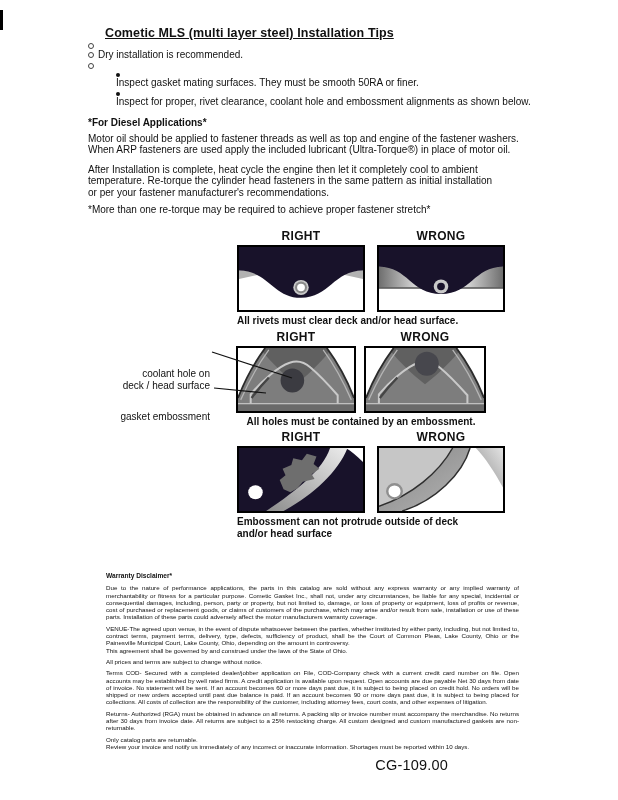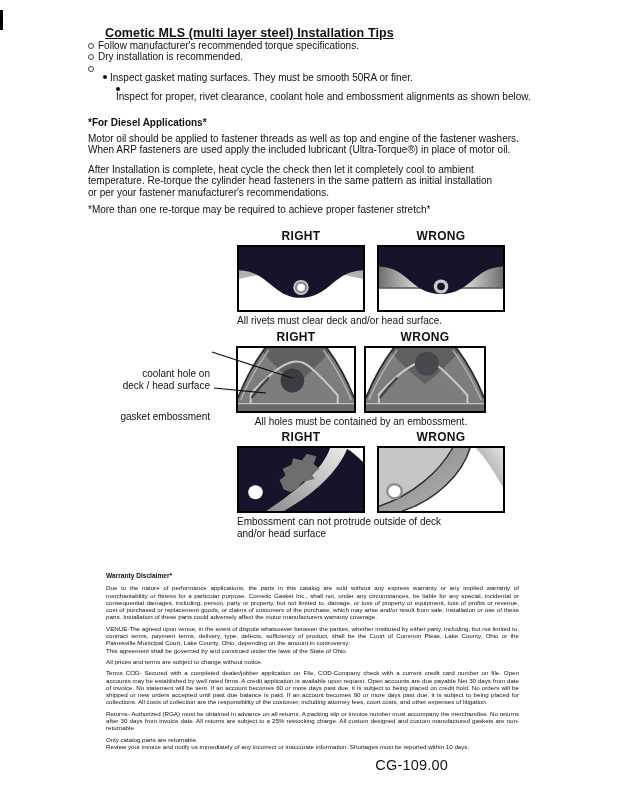--- a/index.html
+++ b/index.html
@@ -11,61 +11,60 @@
   .pre{white-space:pre-line;}
   .bullet-row{display:flex;align-items:flex-start;line-height:11.4px;}
   .bullet-dot-open{width:4px;height:4px;border:1px solid #444;border-radius:50%;
        margin:3px 4px 0 0;flex:0 0 auto;}
   .bullet-dot-fill{width:4px;height:4px;background:#111;border-radius:50%;
        margin:3.5px 3px 0 0;flex:0 0 auto;}
   .h2{font-size:10px;font-weight:bold;}
   .fig-label{font-size:12px;font-weight:600;text-align:center;letter-spacing:.3px;}
   .fig-box{box-sizing:border-box;border:2px solid #000;background:#fff;overflow:hidden;}
   .fig-box svg{display:block;width:100%;height:100%;}
-  .caption{font-size:10px;font-weight:normal;line-height:12px;}
+  .caption{font-size:10px;font-weight:bold;line-height:12px;}
   .annot{font-size:10px;line-height:12px;text-align:right;margin-top:28px;}
   .warranty{font-size:6.2px;line-height:7.3px;text-align:justify;}
   .warranty p{margin:0 0 4px 0;}
   .warranty .whead{font-weight:bold;font-size:6.6px;margin-bottom:5px;text-align:left;}
   .footer-code{font-size:14.5px;letter-spacing:.2px;}
   .edge-mark{background:#000;}
 </style>
 </head>
 <body>
 
 <div class="abs edge-mark" style="left:0;top:10px;width:3px;height:20px;"></div>
 
 <div class="abs title" style="left:105px;top:26px;">Cometic MLS (multi layer steel) Installation Tips</div>
 
 <div class="abs body-text" style="left:88px;top:40px;width:445px;">
   <div class="bullet-row">
     <span class="bullet-dot-open"></span>
-    <span>Follow manufacturer's recommended torque specifications.</span>
   </div>
   <div class="bullet-row">
     <span class="bullet-dot-open"></span>
     <span>Dry installation is recommended.</span>
   </div>
   <div class="bullet-row">
     <span class="bullet-dot-open"></span>
   </div>
-  <div class="bullet-row" style="margin-left:15px;">
+  <div class="bullet-row" style="margin-left:28px;flex-direction:column;">
     <span class="bullet-dot-fill"></span>
     <span>Inspect gasket mating surfaces.  They must be smooth 50RA or finer.</span>
   </div>
   <div class="bullet-row" style="margin-left:28px;flex-direction:column;">
     <span class="bullet-dot-fill"></span>
     <span>Inspect for proper, rivet clearance, coolant hole and embossment alignments as shown below.</span>
   </div>
 </div>
 
 <div class="abs h2" style="left:88px;top:117px;">*For Diesel Applications*</div>
 <div class="abs body-text pre" style="left:88px;top:133px;width:450px;">Motor oil should be applied to fastener threads as well as top and engine of the fastener washers.
 When ARP fasteners are used apply the included lubricant (Ultra-Torque®) in place of motor oil.</div>
-<div class="abs body-text pre" style="left:88px;top:164px;width:450px;">After Installation is complete, heat cycle the check then let it completely cool to ambient
+<div class="abs body-text pre" style="left:88px;top:164px;width:450px;">After Installation is complete, heat cycle the engine then let it completely cool to ambient
 temperature. Re-torque the cylinder head fasteners in the same pattern as initial installation
 or per your fastener manufacturer's recommendations.</div>
 <div class="abs body-text" style="left:88px;top:204px;width:450px;">*More than one re-torque may be required to achieve proper fastener stretch*</div>
 
 <div class="abs fig-label" style="left:237px;top:229px;width:128px;">RIGHT</div>
 <div class="abs fig-label" style="left:377px;top:229px;width:128px;">WRONG</div>
 
 <div class="abs fig-box" style="left:237px;top:245px;width:128px;height:67px;">
   <svg viewBox="0 0 128 67" preserveAspectRatio="none">
     <rect width="128" height="67" fill="#ffffff"></rect>

